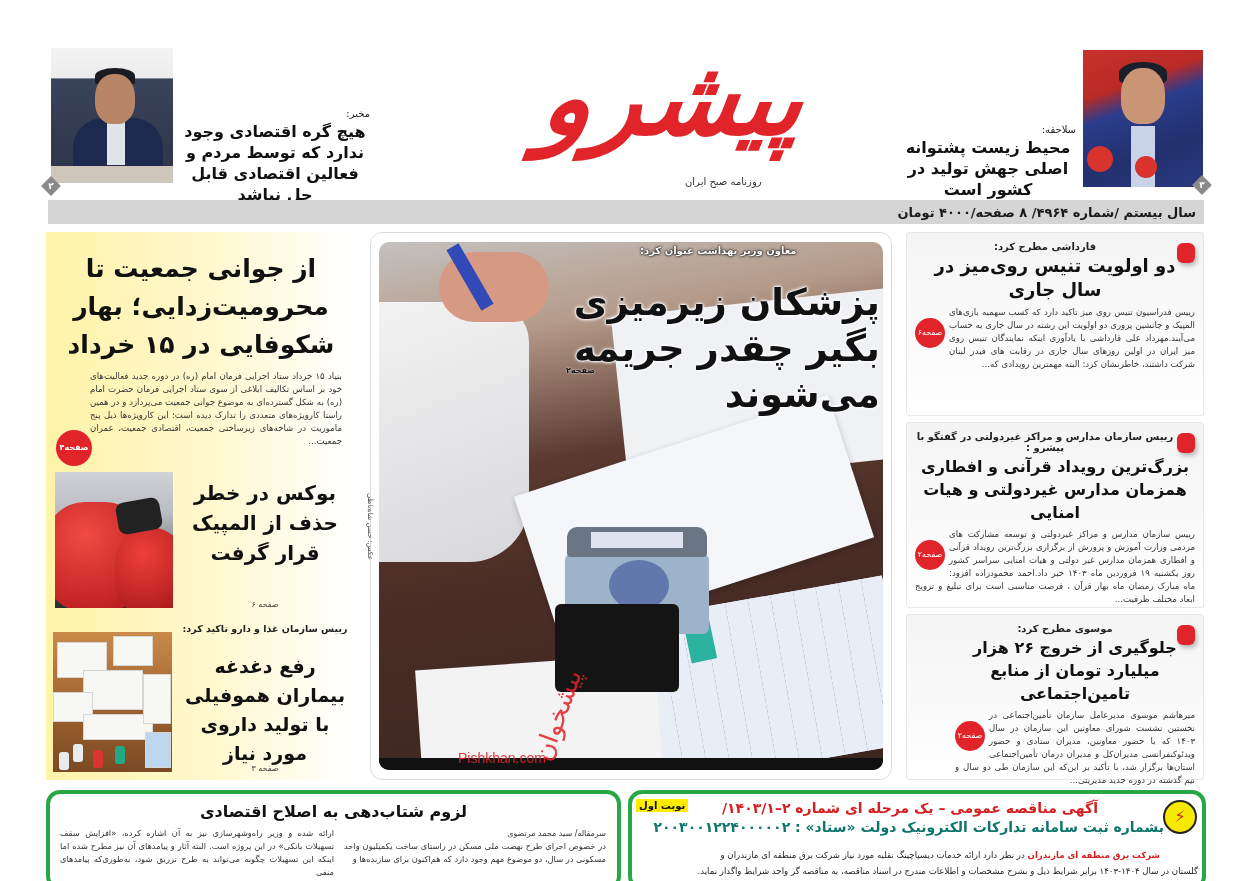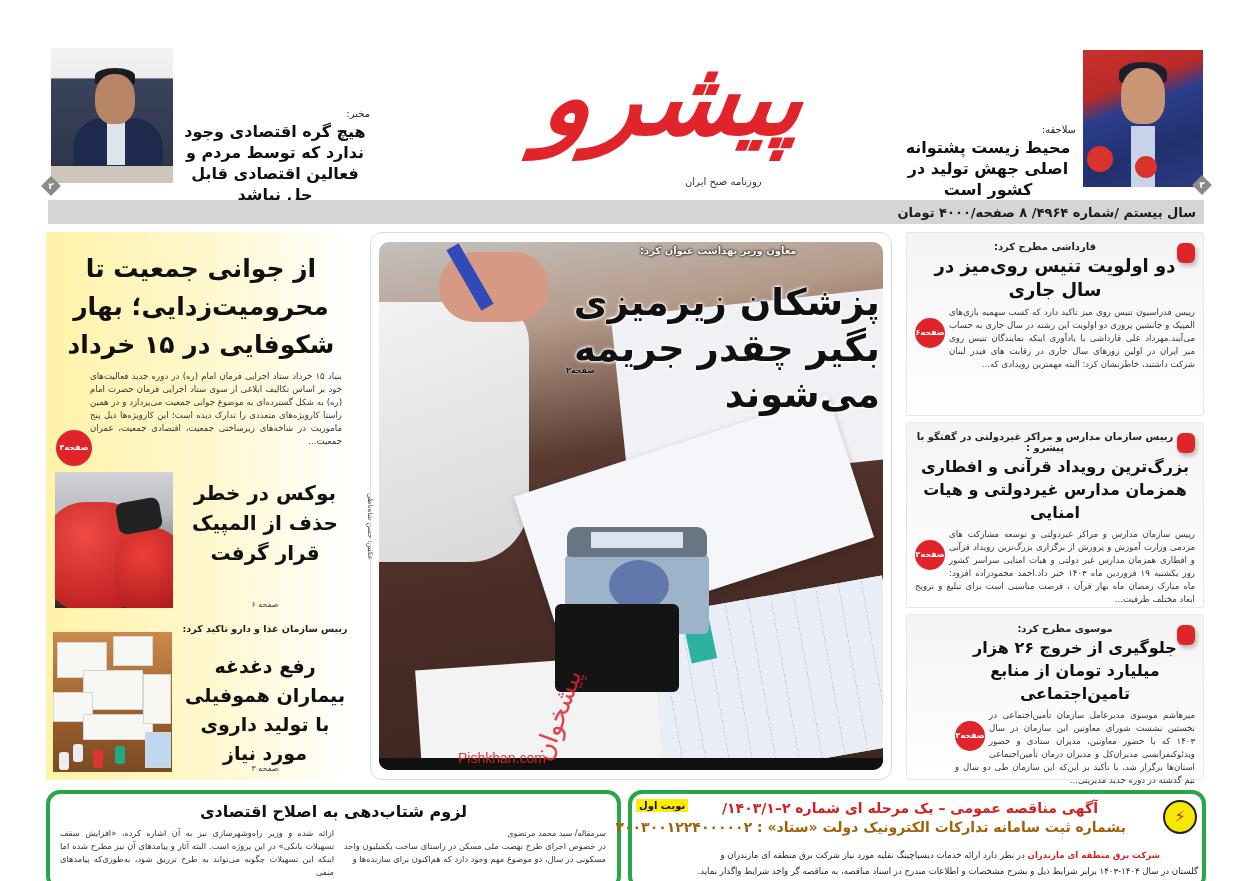--- a/index.html
+++ b/index.html
@@ -37,21 +37,21 @@
 
     .date-bar { position: absolute; left: 48px; top: 200px; width: 1156px; height: 24px; background: #d5d5d5; display: flex; justify-content: space-between; align-items: center; padding: 0 8px; }
     .date-bar .date, .date-bar .issue { font-weight: bold; font-size: 13px; color: #1a1a1a; white-space: nowrap; }
 
     
     .rbox { position: absolute; left: 906px; width: 298px; background: linear-gradient(180deg, #f4f4f4, #ffffff); border: 1px solid #e4e9e4; border-radius: 3px; padding: 8px 8px 6px 8px; }
     .rbox .dot { position: absolute; right: 8px; top: 10px; width: 18px; height: 20px; border-radius: 6px; background: #e0242a; box-shadow: 2px 3px 4px rgba(0,0,0,.25); }
     .rbox .kicker { text-align: center; font-size: 10px; font-weight: bold; color: #222; padding: 0 20px 0 0; }
     .rbox .title { text-align: center; font-weight: bold; font-size: 18px; line-height: 24px; color: #111; margin-top: 2px; }
     .rbox .body { font-size: 8.6px; line-height: 13px; color: #333; margin-top: 4px; text-align: justify; }
-    .rbox .page-badge { float: left; width: 30px; height: 30px; border-radius: 50%; background: #e0242a; color: #fff; font-size: 8px; font-weight: bold; line-height: 30px; text-align: center; margin: 12px 4px 0 0; }
+    .rbox .page-badge { float: left; width: 30px; height: 30px; border-radius: 50%; background: #e0242a; color: #fff; font-size: 8px; font-weight: normal; line-height: 30px; text-align: center; margin: 12px 4px 0 0; }
 
     
     .center-frame { position: absolute; left: 370px; top: 232px; width: 522px; height: 548px; border: 1px solid #d9dde2; border-radius: 12px; background: #fff; }
     .center-photo { position: absolute; left: 379px; top: 242px; width: 504px; height: 528px; border-radius: 10px; overflow: hidden;
       background: linear-gradient(170deg, #c4c1bf 0%, #b59b8a 18%, #5a3a30 40%, #4a2d26 60%, #3b2620 100%); }
     .center-photo .sleeve { position: absolute; left: 0; top: 60px; width: 150px; height: 260px; background: linear-gradient(160deg, #f2f2f2, #d8d8dc); border-radius: 0 40px 60px 0; }
     .center-photo .hand { position: absolute; left: 60px; top: 10px; width: 110px; height: 70px; border-radius: 40px; background: #d69a84; }
     .center-photo .pen { position: absolute; left: 84px; top: 0; width: 14px; height: 70px; background: #3249b8; transform: rotate(-30deg); }
     .center-photo .paper1 { position: absolute; left: 150px; top: 200px; width: 330px; height: 150px; background: #f4f6fa; transform: rotate(-18deg); box-shadow: 0 2px 6px rgba(0,0,0,.2); }
     .center-photo .paper2 { position: absolute; left: 240px; top: 60px; width: 280px; height: 170px; background: #f0f1f5; transform: rotate(-6deg); }
@@ -98,21 +98,21 @@
     .bl-title { position: absolute; left: 46px; top: 802px; width: 575px; text-align: center; font-weight: bold; font-size: 16px; color: #111; }
     .bl-byline { position: absolute; left: 344px; top: 829px; width: 262px; font-size: 8px; color: #333; }
     .bl-col-right { position: absolute; left: 344px; top: 840px; width: 262px; font-size: 8.3px; line-height: 13px; color: #333; text-align: justify; }
     .bl-col-left { position: absolute; left: 60px; top: 827px; width: 274px; font-size: 8.3px; line-height: 13px; color: #333; text-align: justify; }
 
     .bottom-right { position: absolute; left: 628px; top: 790px; width: 578px; height: 100px; border: 4px solid #27a745; border-radius: 14px; background: #fff; }
     .tender-badge { position: absolute; left: 636px; top: 799px; background: #ffec00; color: #111; font-weight: bold; font-size: 10px; padding: 1px 3px; }
     .tender-logo { position: absolute; left: 1163px; top: 800px; width: 34px; height: 34px; border: 2px solid #222; border-radius: 50%; background: #f7e800; }
     .tender-logo span { display: block; text-align: center; font-weight: bold; font-size: 16px; line-height: 30px; color: #d42020; }
     .tender-line1 { position: absolute; left: 660px; top: 800px; width: 500px; text-align: center; font-weight: bold; font-size: 14px; color: #d42020; white-space: nowrap; }
-    .tender-line2 { position: absolute; left: 626px; top: 819px; width: 500px; font-weight: bold; font-size: 14px; color: #a16207; white-space: nowrap; }
+    .tender-line2 { position: absolute; left: 664px; top: 819px; width: 500px; font-weight: bold; font-size: 14px; color: #0f766e; white-space: nowrap; }
     .tender-body1 { position: absolute; left: 640px; top: 850px; width: 520px; font-size: 8.6px; color: #222; white-space: nowrap; text-align: right; }
     .tender-body1 .hl { color: #d42020; font-weight: bold; }
     .tender-body2 { position: absolute; left: 640px; top: 866px; width: 558px; font-size: 8.6px; color: #222; white-space: nowrap; text-align: right; }
   </style>
 </head>
 <body>
 
 <div class="photo-box photo-right">
   <div class="hair"></div>
     <div class="face"></div>

